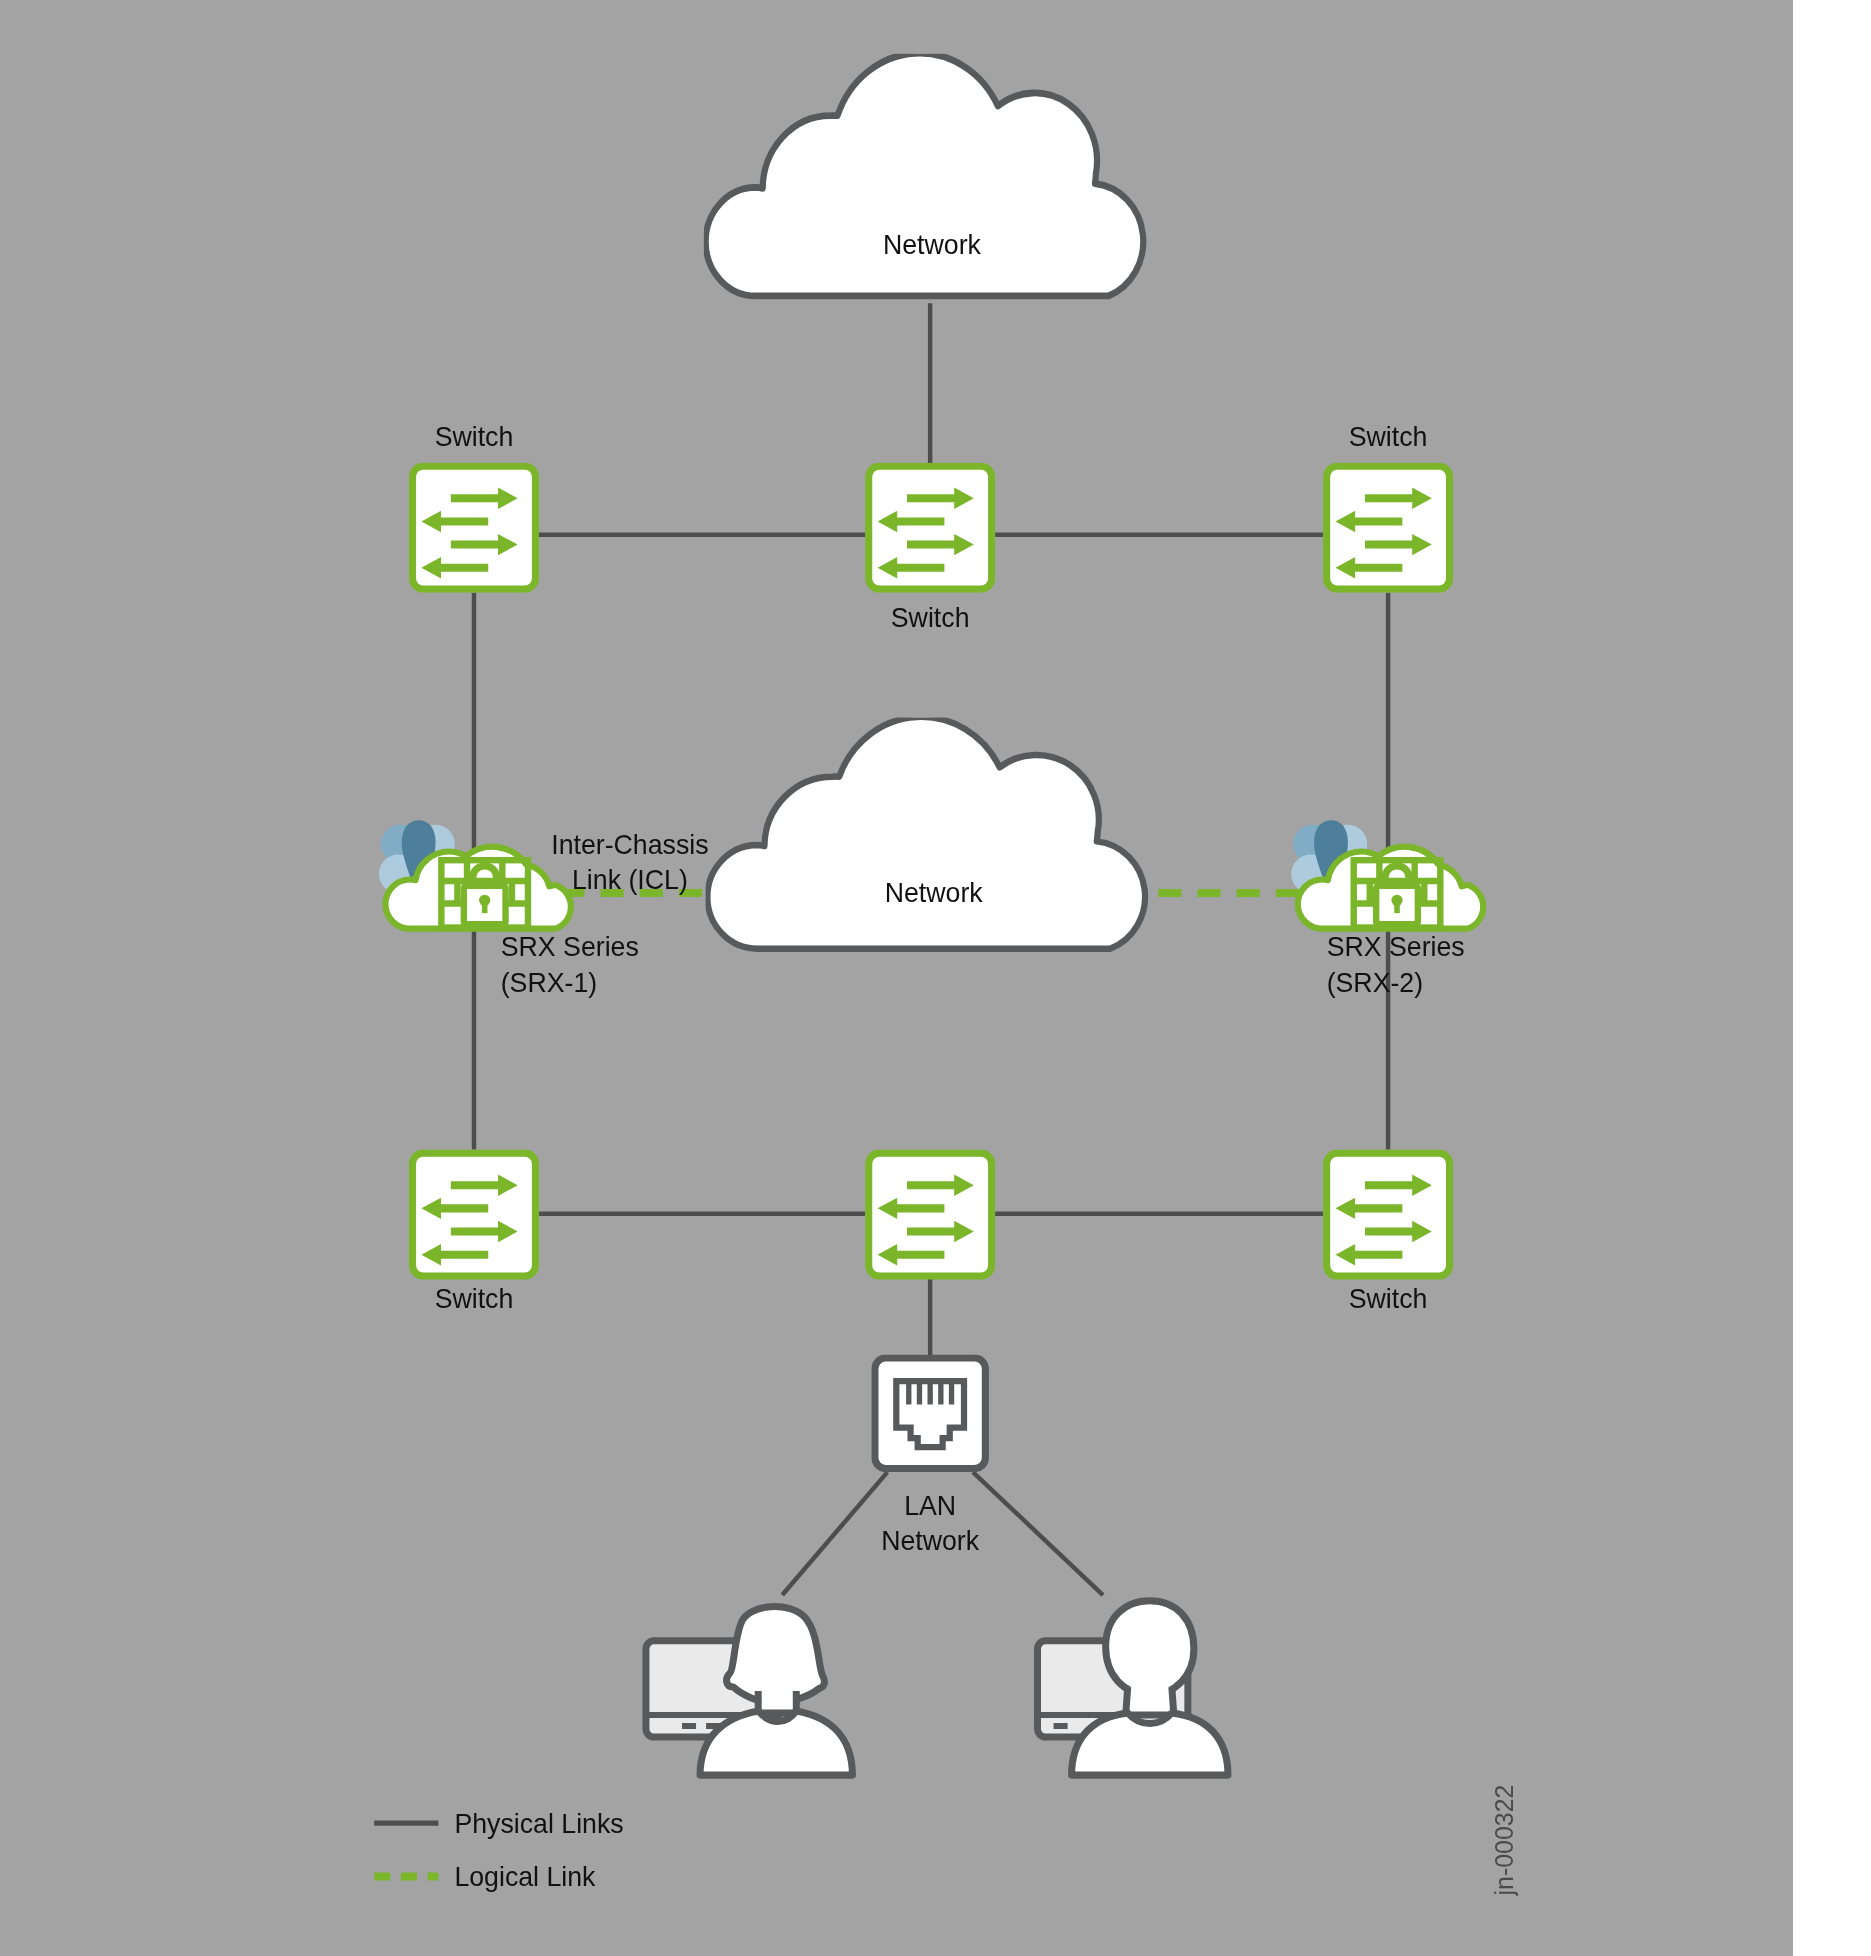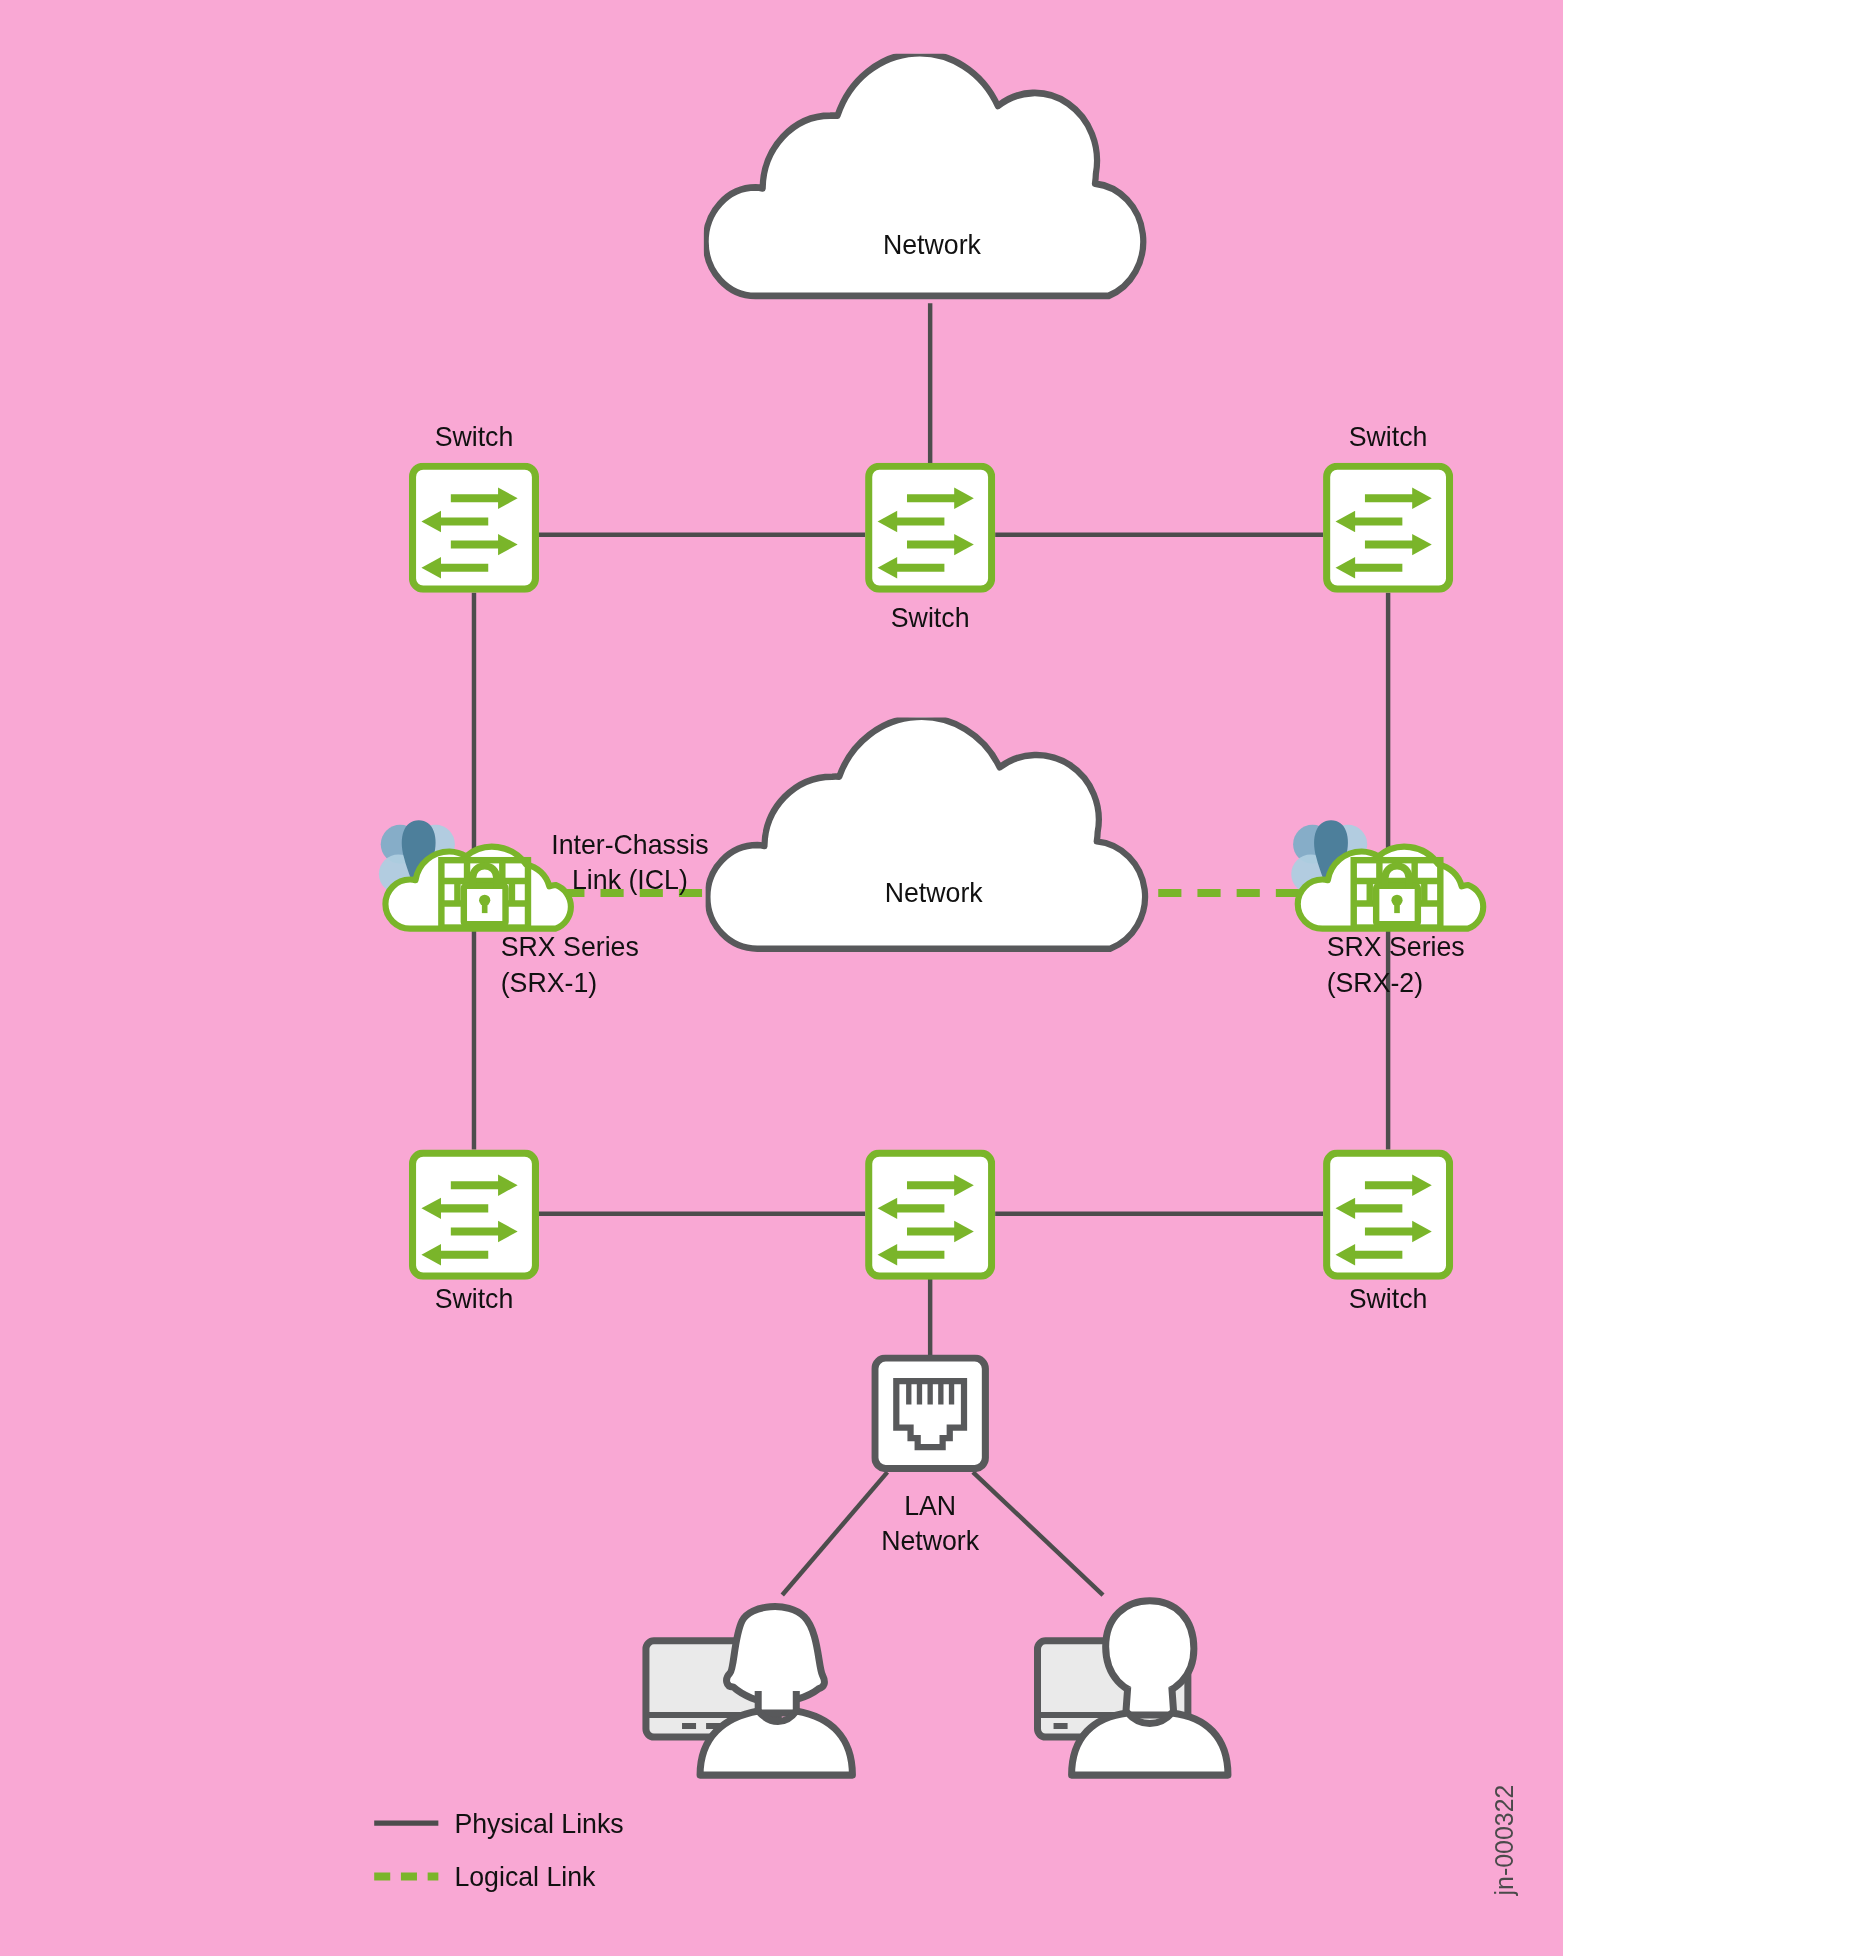--- a/index.html
+++ b/index.html
@@ -9,23 +9,23 @@
     background: #ffffff;
   }
   body {
     font-family: "Liberation Sans", sans-serif;
     width: 1871px;
     height: 1957px;
     overflow: hidden;
   }
   #diagram-root {
     position: relative;
-    width: 1563px;
+    width: 1793px;
     height: 1957px;
-    background: #f9a8d4;
+    background: #a3a3a3;
   }
   #diagram-svg {
     position: absolute;
     top: 0;
     left: 0;
     width: 1871px;
     height: 1957px;
     display: block;
   }
   .lbl {

